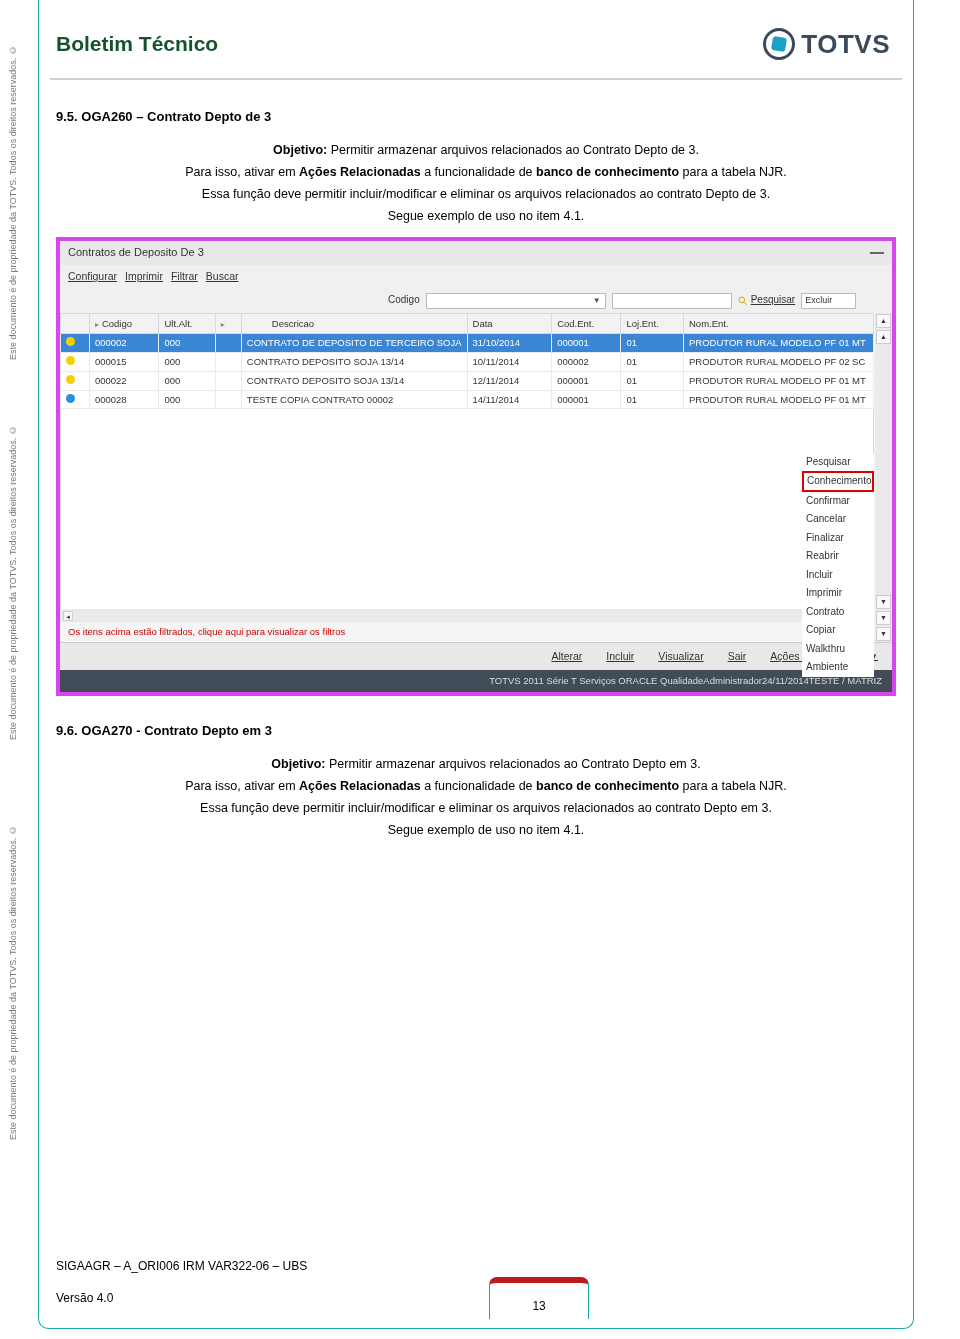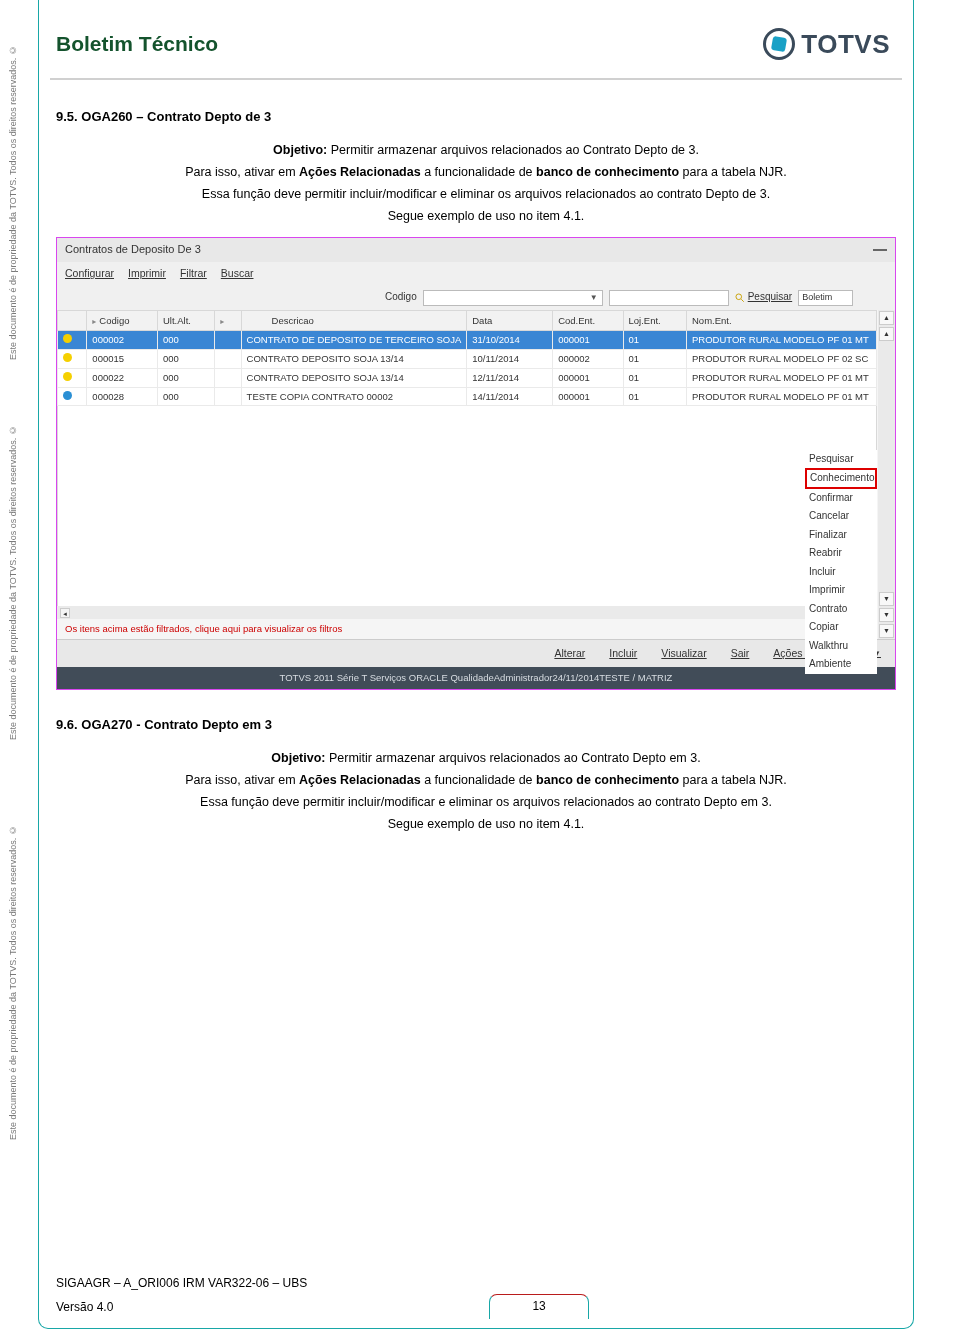--- a/index.html
+++ b/index.html
@@ -97,41 +97,41 @@
     margin-left: 20px;
     margin-bottom: 4px;
     text-align: center;
   }
   .para .label { font-weight: bold; }
 
   .screenshot-box {
     margin-top: 12px;
     margin-left: 0;
     margin-right: 0;
-    border: 1px solid #d946ef;
+    border: 4px solid #d946ef;
     background: #f5f5f5;
     font-size: 10px;
     color: #333;
   }
   .shot-titlebar {
     background: #e8e8e8;
     padding: 4px 8px;
     font-size: 11px;
     display: flex;
     justify-content: space-between;
     align-items: center;
   }
   .shot-titlebar .min-icon {
     width: 14px; height: 2px; background: #666;
   }
   .shot-menubar {
     background: #f0f0f0;
     padding: 4px 8px;
     display: flex;
-    gap: 14px;
+    gap: 8px;
     font-size: 10.5px;
   }
   .shot-menubar span { text-decoration: underline; }
   .shot-searchbar {
     background: #f0f0f0;
     padding: 4px 8px;
     display: flex;
     align-items: center;
     gap: 6px;
   }
@@ -223,43 +223,43 @@
   }
   .shot-bottombar span { text-decoration: underline; }
   .shot-bottombar .acoes-rel { display: flex; align-items: center; gap: 4px; }
   .shot-bottombar .dd-arrow { font-size: 8px; }
 
   .shot-statusbar {
     background: #414c58;
     color: #d8dde2;
     font-size: 9.5px;
     display: flex;
-    justify-content: center;
+    justify-content: flex-end;
     padding: 4px 10px;
   }
   .shot-statusbar .seg { }
 
   .sec2 { margin-top: 26px; }
 
   .footer {
     position: absolute;
     left: 56px;
     right: 64px;
     bottom: 20px;
     font-size: 12px;
   }
   .footer .line1 { margin-bottom: 4px; }
   .footer .line2-wrap { display: flex; align-items: center; gap: 36px; }
   .footer .page-no-box {
     margin-left: 340px;
-    border-top: 1px solid #b91c1c;
+    border-top: 6px solid #b91c1c;
     border-left: 1px solid #18a7a7;
     border-right: 1px solid #18a7a7;
     border-radius: 8px 8px 0 0;
-    padding: 4px 42px 6px 42px;
+    padding: 16px 42px 6px 42px;
     font-size: 12px;
     text-align: center;
   }
 </style>
 </head>
 <body>
 
 <div class="side-text s1">Este documento é de propriedade da TOTVS. Todos os direitos reservados. ©</div>
 <div class="side-text s2">Este documento é de propriedade da TOTVS. Todos os direitos reservados. ©</div>
 <div class="side-text s3">Este documento é de propriedade da TOTVS. Todos os direitos reservados. ©</div>
@@ -307,21 +307,21 @@
         </div>
       <div class="search-input"></div>
       <span class="search-btn">
         <svg class="mag-icon" viewBox="0 0 16 16">
             <circle cx="6" cy="6" r="4.5" fill="none" stroke="#c9a000" stroke-width="1.5"></circle>
             <line x1="10" y1="10" x2="14" y2="14" stroke="#c9a000" stroke-width="1.5"></line>
           </svg>
         <span>Pesquisar</span>
       </span>
       <div class="normal-sel">
-          <span>Boletim</span>
+          <span>Excluir</span>
         </div>
     </div>
 
     <div class="grid-wrap">
       <table class="grid">
         <thead>
           <tr>
             <th></th>
             <th class="arrow-col">Codigo</th>
             <th>Ult.Alt.</th>

